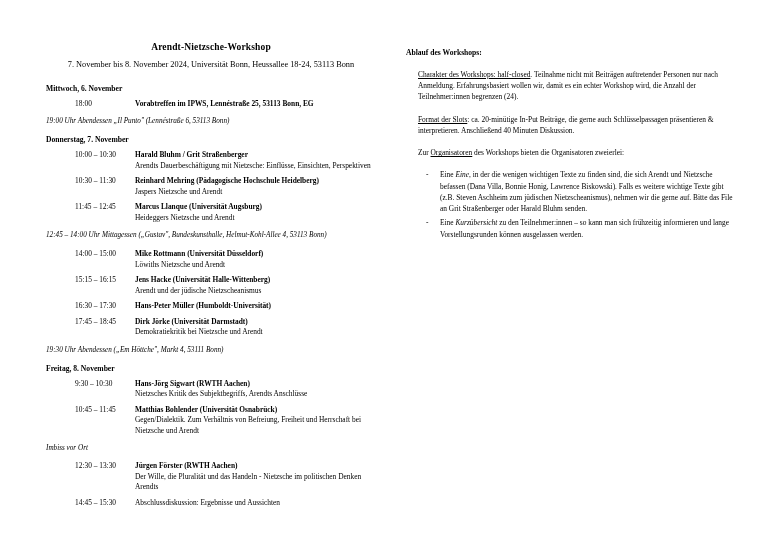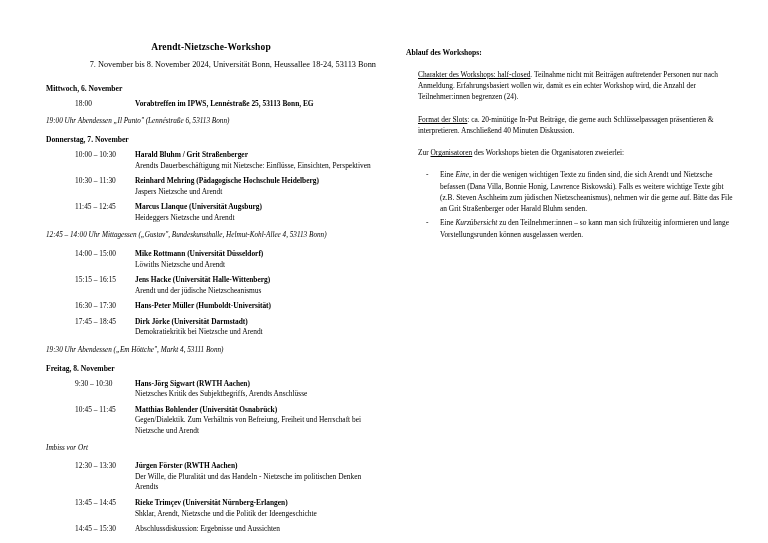--- a/index.html
+++ b/index.html
@@ -39,21 +39,21 @@
   .doc-title {
     font-size: 9.5px;
     font-weight: bold;
     text-align: center;
     letter-spacing: 0.15px;
     margin: 0 0 7px 0;
     line-height: 1.2;
   }
   .doc-subtitle {
     font-size: 8.3px;
-    text-align: right;
+    text-align: center;
     margin: 0;
     line-height: 1.25;
   }
 
   
   .day-block {
     margin-top: 0;
   }
   .day-heading {
     font-size: 7.6px;
@@ -269,27 +269,20 @@
       <div class="sessions">
 
         <div class="session">
           <div class="session-time">12:30 – 13:30</div>
           <div class="session-body">
             <span class="session-speaker">Jürgen Förster</span><span class="session-affil"> (RWTH Aachen)</span>
             <span class="session-title">Der Wille, die Pluralität und das Handeln - Nietzsche im politischen Denken Arendts</span>
           </div>
         </div>
 
-        <div class="session">
-          <div class="session-time">13:45 – 14:45</div>
-          <div class="session-body">
-            <span class="session-speaker">Rieke Trimçev</span><span class="session-affil"> (Universität Nürnberg-Erlangen)</span>
-            <span class="session-title">Shklar, Arendt, Nietzsche und die Politik der Ideengeschichte</span>
-          </div>
-        </div>
 
         <div class="session">
           <div class="session-time">14:45 – 15:30</div>
           <div class="session-body">
             <span class="session-title">Abschlussdiskussion: Ergebnisse und Aussichten</span>
           </div>
         </div>
 
       </div>
     </div>

